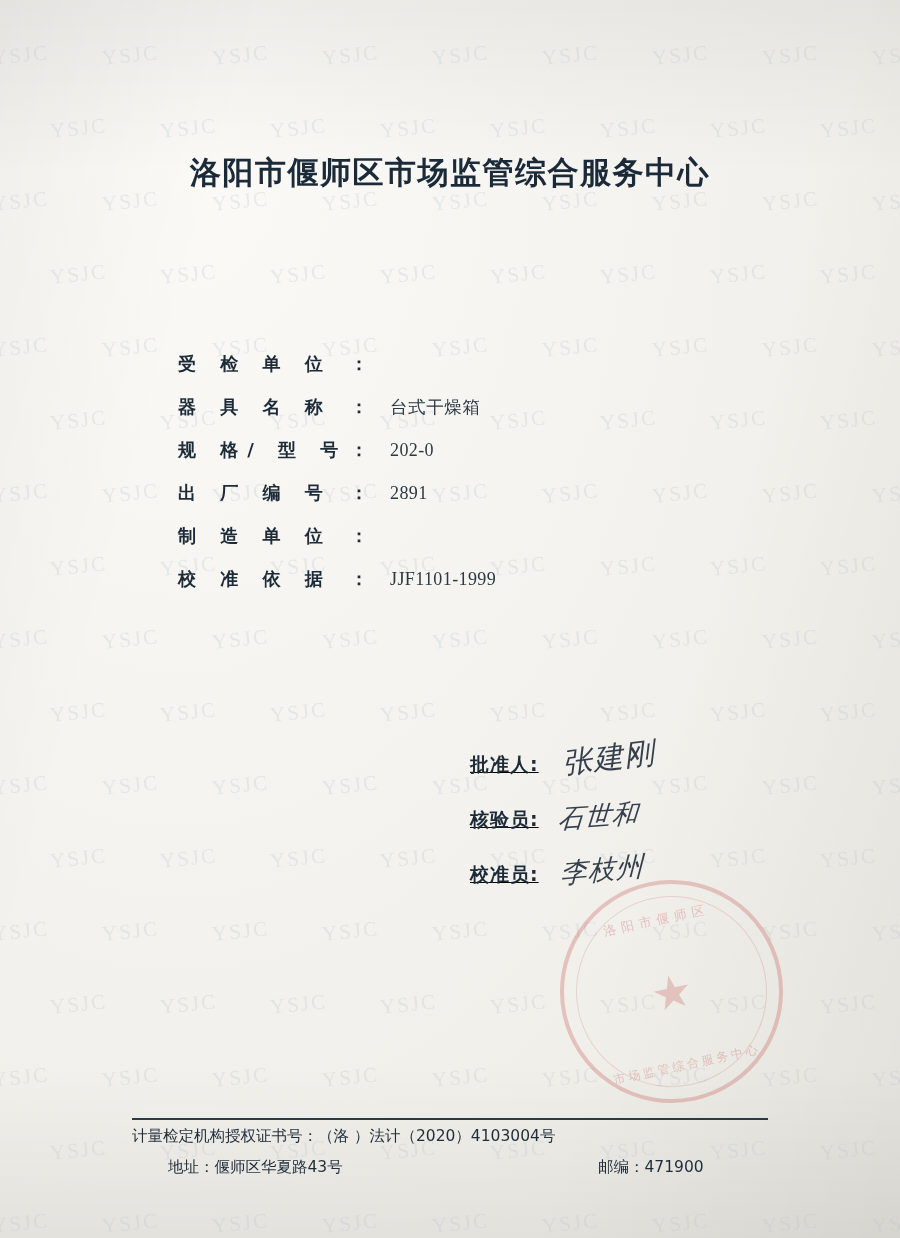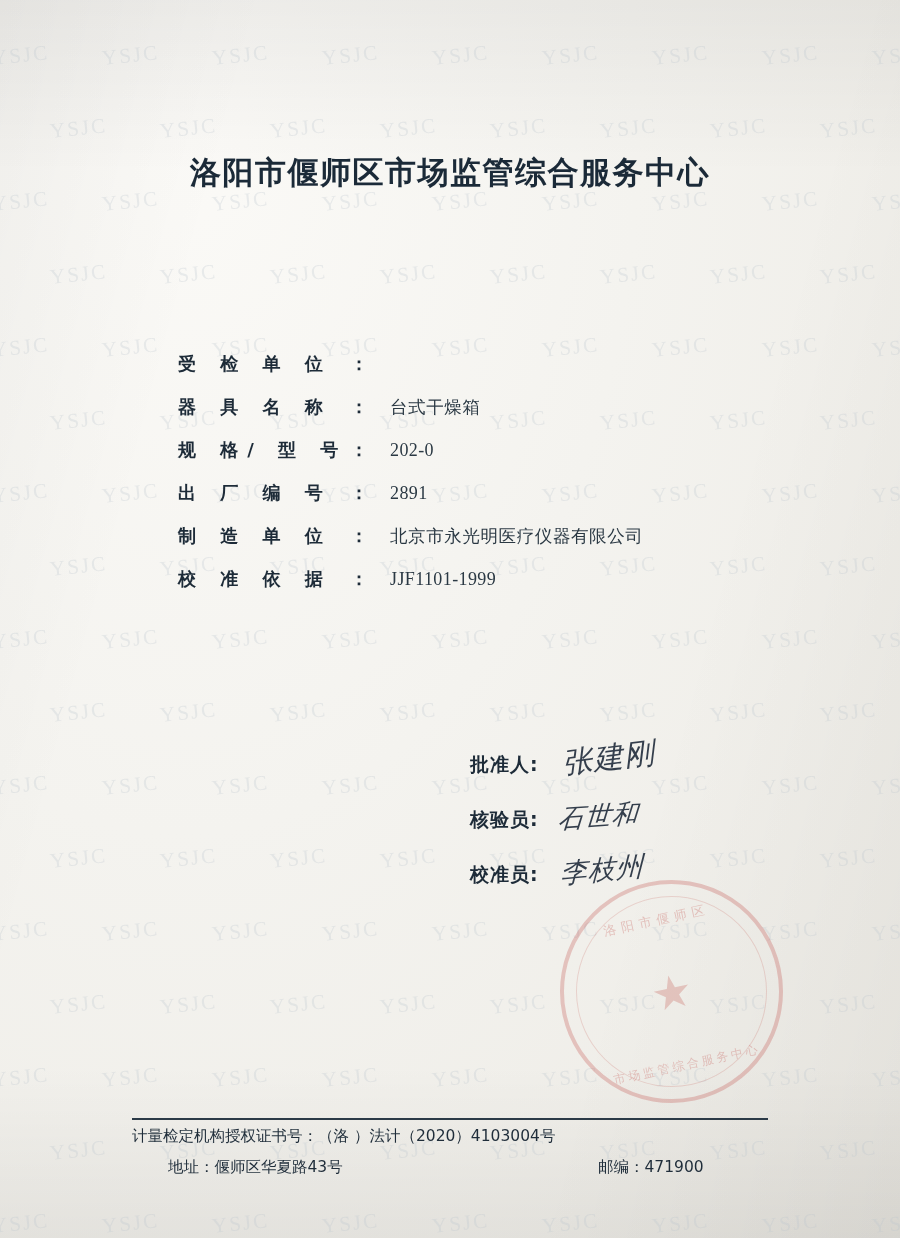--- a/index.html
+++ b/index.html
@@ -147,20 +147,21 @@
   
   #signature-block {
     position: absolute;
     top: 752px;
     left: 470px;
     width: 400px;
   }
   .sign-row {
     position: relative;
     height: 55px;
+    text-decoration: underline;
   }
   .sign-label {
     font-family: "DejaVu Sans", "Liberation Sans", sans-serif;
     font-size: 19px;
     font-weight: bold;
     color: #1d2b38;
     letter-spacing: 1px;
   }
   .sign-mark {
     position: absolute;
@@ -487,21 +488,20 @@
             <span class="lbl-colon">：</span>
         </div>
         <div class="field-value">2891</div>
       </div>
 
       <div class="field-row">
         <div class="field-label">
           <span class="lbl-text">制 造 单 位</span>
             <span class="lbl-colon">：</span>
         </div>
-        <div class="field-value cn">北京市永光明医疗仪器有限公司</div>
       </div>
 
       <div class="field-row">
         <div class="field-label">
           <span class="lbl-text">校 准 依 据</span>
             <span class="lbl-colon">：</span>
         </div>
         <div class="field-value">JJF1101-1999</div>
       </div>
 

